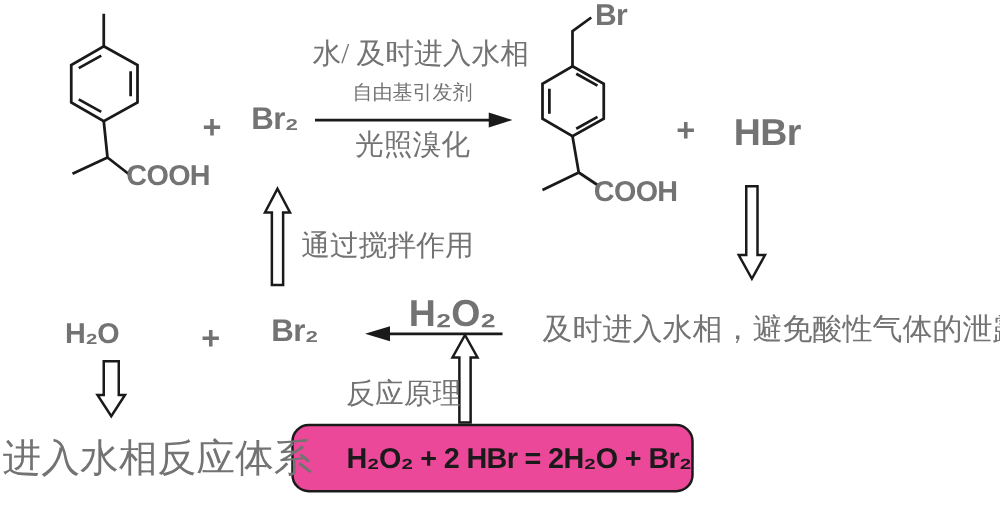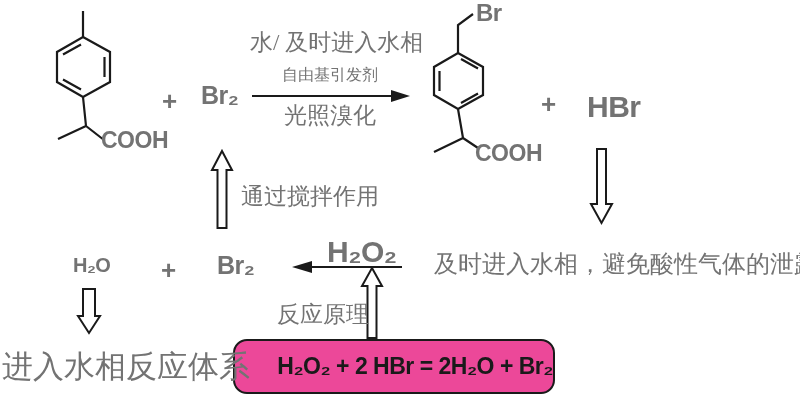--- a/index.html
+++ b/index.html
@@ -70,21 +70,21 @@
 
   <span class="txt cn center" style="left:250px;top:31px;width:160px;font-size:23px;">水/ 及时进入水相</span>
   <span class="txt cn center" style="left:250px;top:67px;width:160px;font-size:16px;">自由基引发剂</span>
   <span class="txt cn center" style="left:250px;top:104px;width:160px;font-size:23px;">光照溴化</span>
 
   <span class="txt cn" style="left:434px;top:252px;font-size:24px;">及时进入水相，避免酸性气体的泄露.</span>
 
   <span class="txt cn" style="left:241px;top:185px;font-size:23px;">通过搅拌作用</span>
   <span class="txt formula" style="left:327px;top:237px;font-size:30px;">H₂O₂</span>
 
-  <span class="txt formula" style="left:73px;top:255px;font-size:20px;">H₂O</span>
+  <span class="txt formula" style="left:52px;top:255px;font-size:23px;">H₂O</span>
   <span class="txt formula" style="left:161px;top:257px;font-size:26px;">+</span>
   <span class="txt formula" style="left:217px;top:253px;font-size:25px;">Br₂</span>
 
   <span class="txt cn" style="left:257px;top:303px;font-size:23px;margin-left:20px;">反应原理</span>
   <div id="equation-box">
     <span class="formula" style="font-size:23px;">H₂O₂ + 2 HBr  =  2H₂O + Br₂</span>
   </div>
 
   <span class="txt cn" style="left:2px;top:351px;font-size:31px;">进入水相反应体系</span>
 

